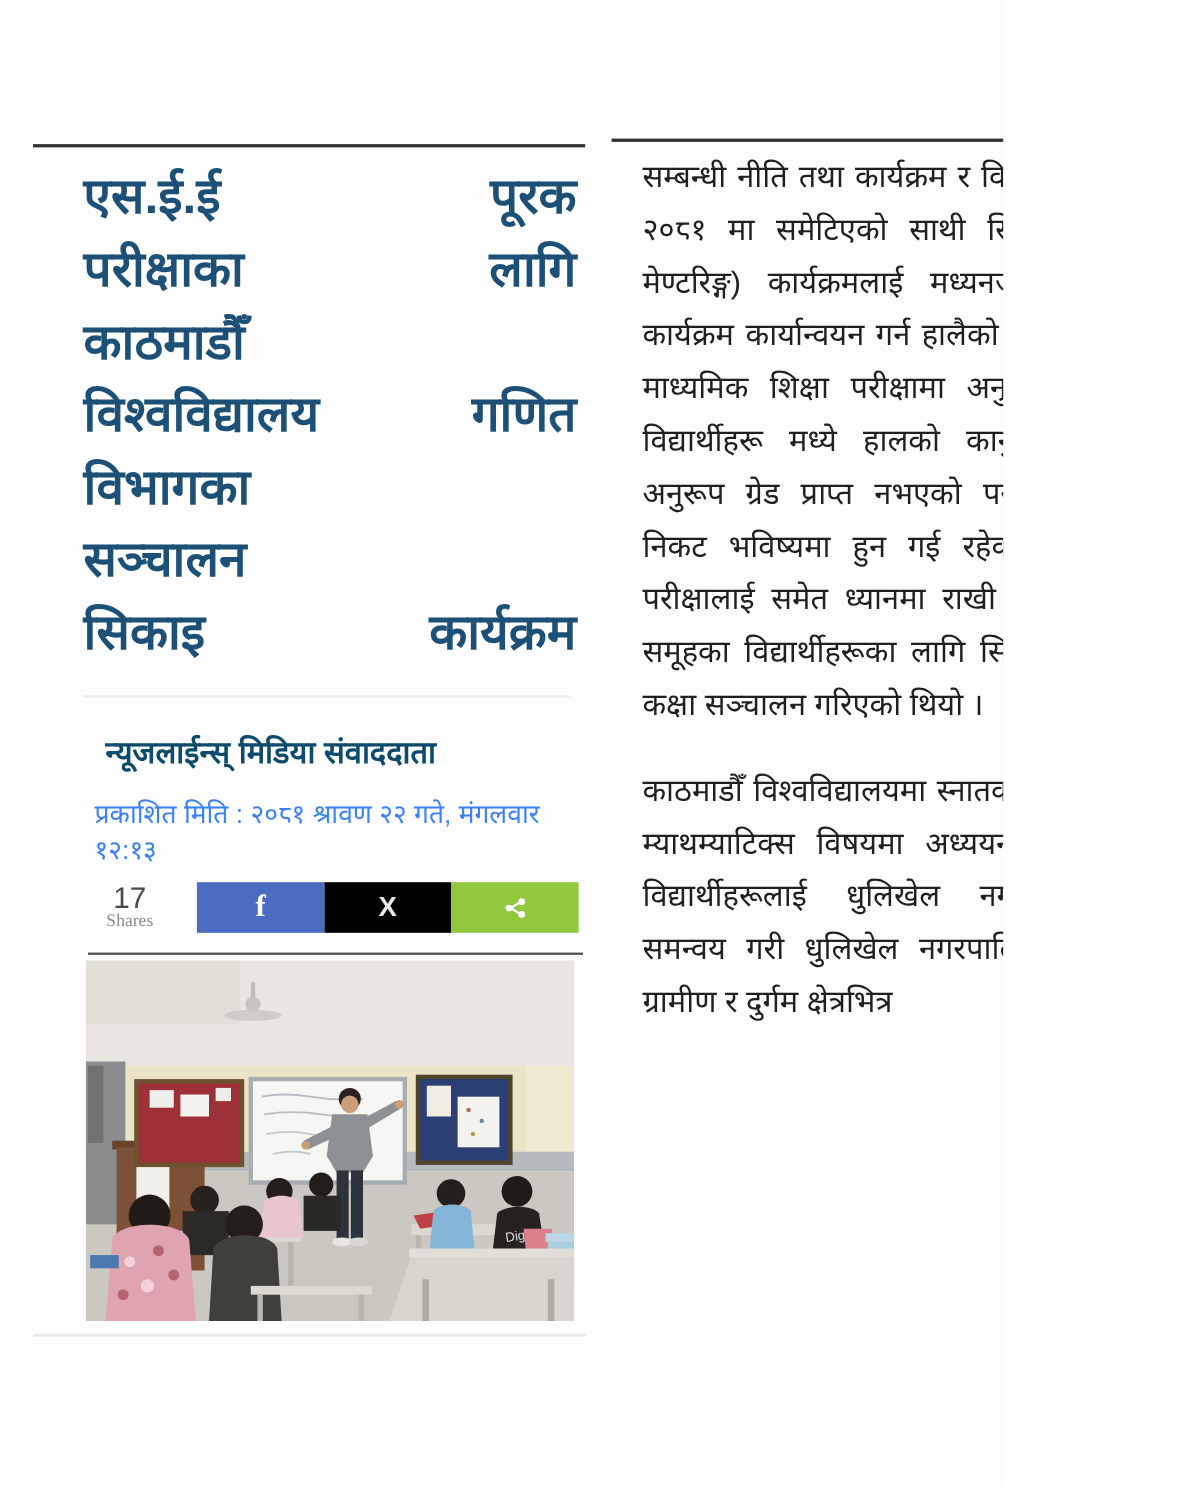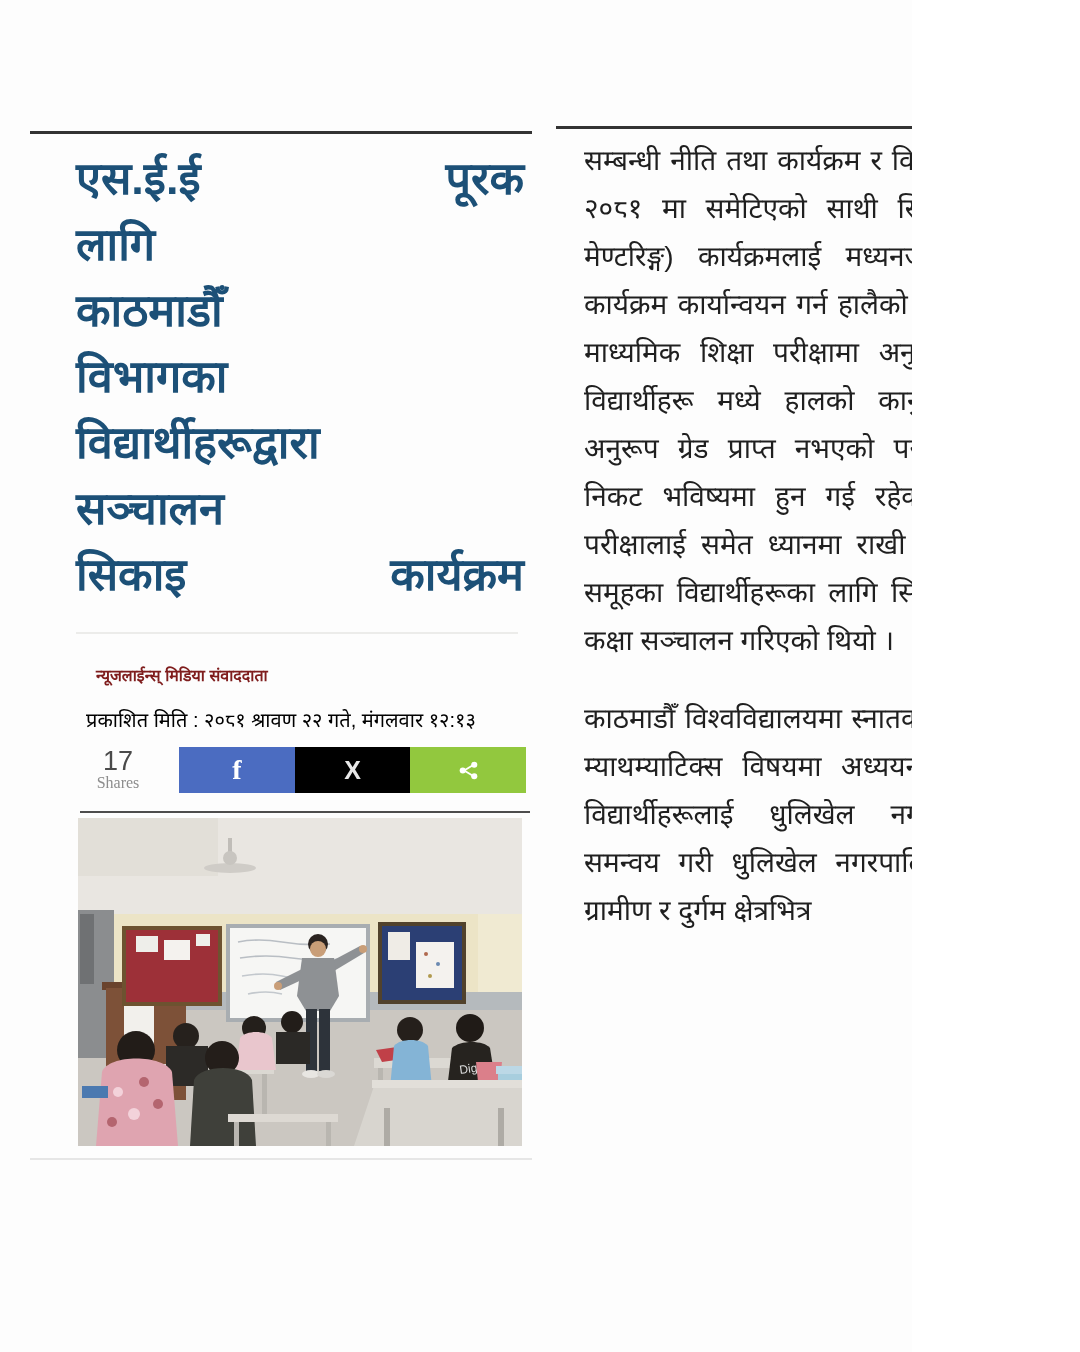--- a/index.html
+++ b/index.html
@@ -14,22 +14,22 @@
   
   .col-left{position:absolute;left:30px;top:131px;width:502px;}
   .rule-dark{height:3px;background:#333333;width:100%;}
   .headline{
     margin:12px 0 0 46px;width:448px;
     color:#1c5077;font-weight:bold;font-size:45px;
   }
   .h-line{display:flex;height:66px;line-height:66px;white-space:nowrap;}
   .h-line.spread{justify-content:space-between;}
   .headline-divider{margin:24px 0 0 46px;width:442px;height:2px;background:#ececea;}
-  .byline{margin:30px 0 0 66px;font-size:16px;color:#7f1d1d;font-weight:600;}
-  .pubdate{margin:20px 0 14px 56px;font-size:20px;color:#000000;}
+  .byline{margin:30px 0 0 66px;font-size:28px;color:#0c4a6e;font-weight:600;}
+  .pubdate{margin:20px 0 14px 56px;font-size:24px;color:#3b82f6;}
   .share-bar{margin:5px 0 0 52px;display:flex;align-items:center;height:46px;width:444px;gap:25px;}
   .share-count{width:72px;text-align:center;flex:none;}
   .share-num{font-size:27px;color:#4a4a4a;line-height:26px;}
   .share-lbl{font-size:16px;color:#8d8d8d;line-height:18px;font-family:Liberation Serif, serif;}
   .share-buttons{display:flex;flex:1;height:46px;}
   .share-btn{
     flex:1;height:46px;border:none;padding:0;margin:0;
     display:flex;align-items:center;justify-content:center;
     color:#ffffff;cursor:pointer;
   }
@@ -55,30 +55,32 @@
 
   <div class="col-left">
     <div class="rule-dark"></div>
 
     <h1 class="headline" id="headline" lang="ne" title="एस.ई.ई पूरक परीक्षाका लागि काठमाडौँ विश्वविद्यालय गणित विभागका विद्यार्थीहरूद्वारा सिकाइ कार्यक्रम सञ्चालन">
         <div class="h-line spread">
           <span>एस.ई.ई</span>
           <span>पूरक</span>
         </div>
         <div class="h-line spread">
+          <span>परीक्षाका</span>
           <span>लागि</span>
         </div>
         <div class="h-line">
           <span>काठमाडौँ</span>
         </div>
+        <div class="h-line spread">
+          <span>विश्वविद्यालय</span>
+          <span>गणित</span>
+        </div>
         <div class="h-line">
           <span>विभागका</span>
-        </div>
-        <div class="h-line">
-          <span>विद्यार्थीहरूद्वारा</span>
         </div>
         <div class="h-line">
           <span>सञ्चालन</span>
         </div>
         <div class="h-line spread">
           <span>सिकाइ</span>
           <span>कार्यक्रम</span>
         </div>
       </h1>
 

